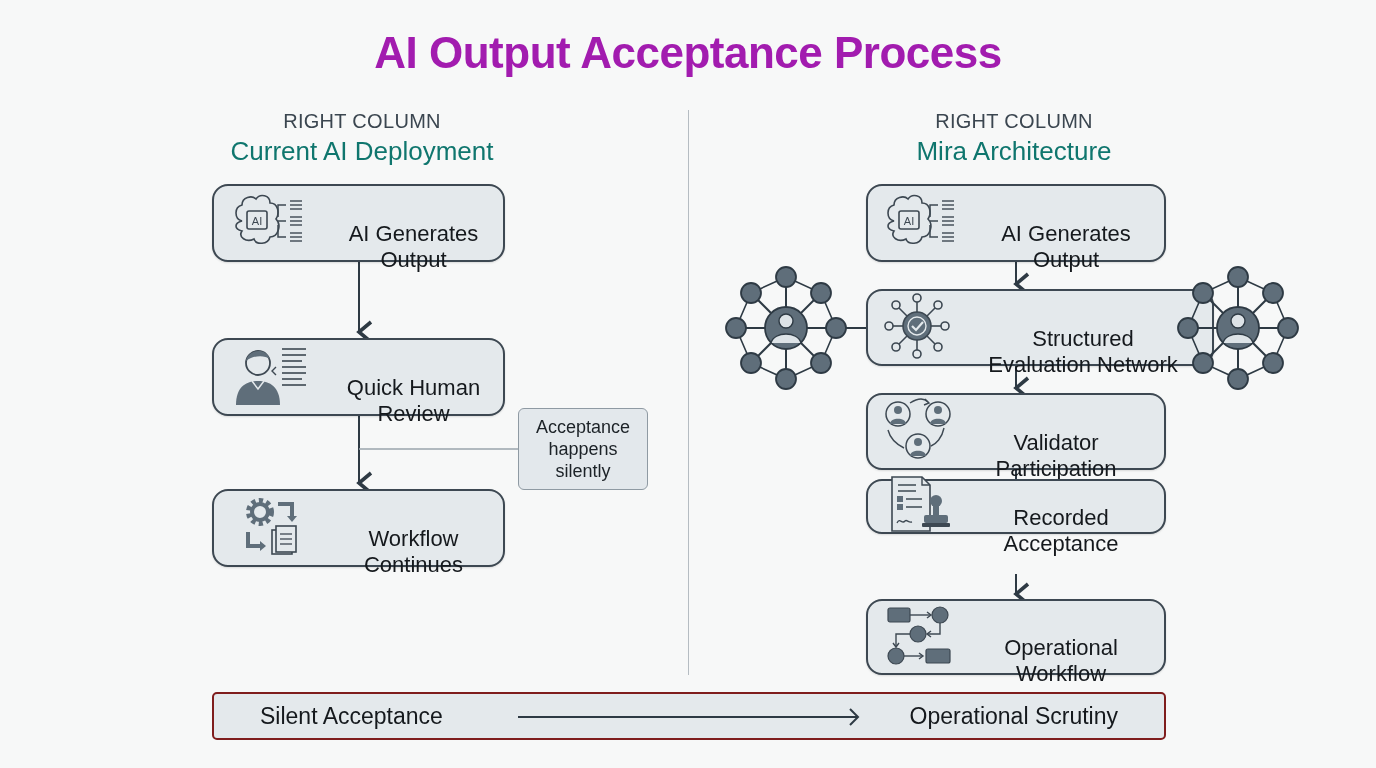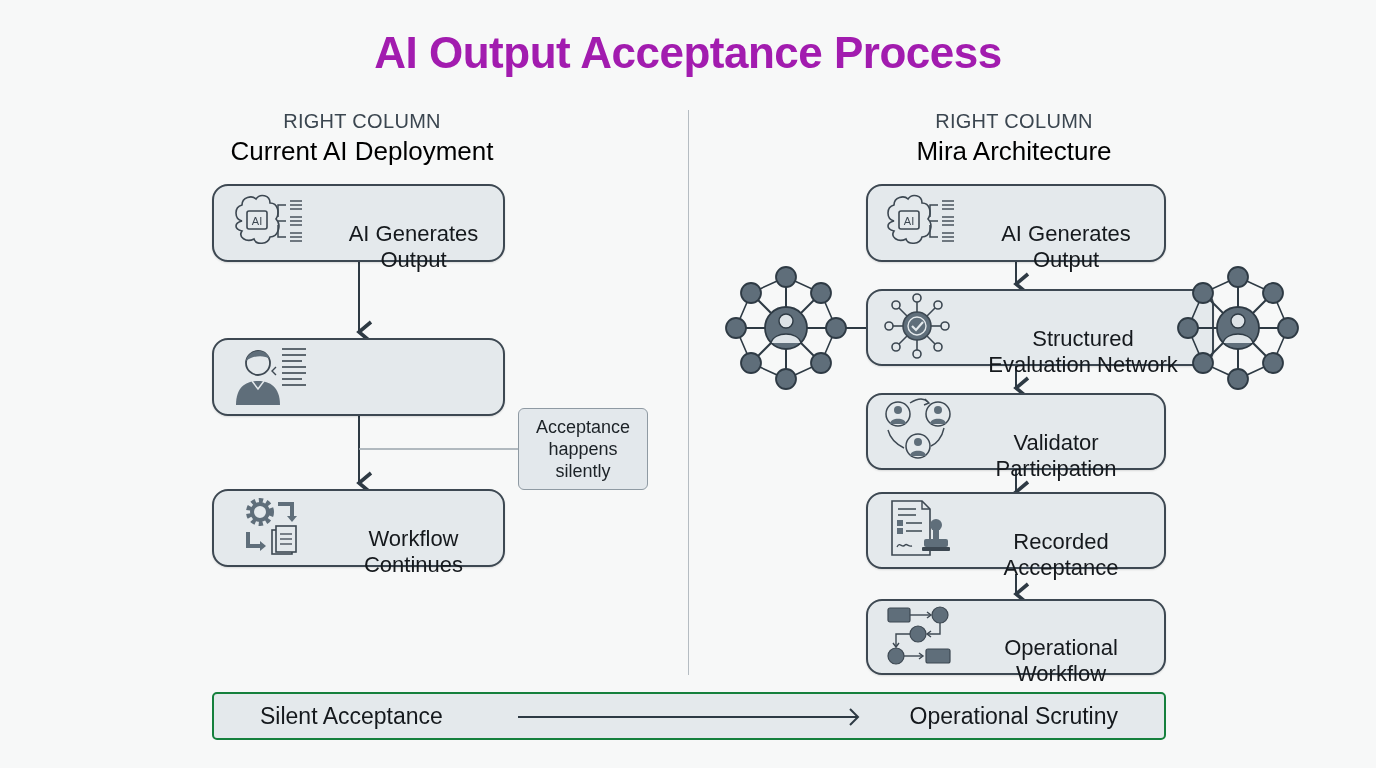--- a/index.html
+++ b/index.html
@@ -1,31 +1,31 @@
 <!DOCTYPE html>
 <html><head>
 <meta charset="utf-8">
 <style>
   html, body { margin:0; padding:0; }
   body { width:1376px; height:768px; background:#f7f8f8; position:relative; overflow:hidden;
          font-family:"Liberation Sans", sans-serif; color:#15191d; }
   .abs { position:absolute; }
   .title { left:0; width:1376px; top:28px; text-align:center; font-size:44px; font-weight:bold; color:#a21caf; letter-spacing:-0.5px; }
   .col-kicker { font-size:20px; color:#3b4650; text-align:center; letter-spacing:0.3px; }
-  .col-title { font-size:26px; color:#000000; text-align:center; }
+  .col-title { font-size:26px; color:#0f766e; text-align:center; }
   .divider { left:688px; top:110px; width:1px; height:565px; background:#b5bcc2; }
   .box { position:absolute; background:#e4e9ec; border:2px solid #3d4852; border-radius:16px; box-sizing:border-box;
          box-shadow:0 1px 2px rgba(0,0,0,0.12); }
   .box .label { position:absolute; right:0; top:0; bottom:0; display:flex; align-items:center; justify-content:center;
                 text-align:center; font-size:22px; line-height:26px; color:#15191d;margin-top:48px; }
   .box .ico { position:absolute; top:50%; transform:translateY(-50%); }
   .note { position:absolute; left:518px; top:408px; width:130px; height:82px; background:#e3e8ec; border:1.5px solid #8f9aa3;
           border-radius:6px; box-sizing:border-box; display:flex; align-items:center; justify-content:center; text-align:center;
           font-size:18px; line-height:22px; color:#1c2227; }
-  .bottom-bar { left:212px; top:692px; width:954px; height:48px; background:#e4e9ec; border:2px solid #15803d; border-radius:5px; box-sizing:border-box; }
+  .bottom-bar { left:212px; top:692px; width:954px; height:48px; background:#e4e9ec; border:2px solid #7f1d1d; border-radius:5px; box-sizing:border-box; }
   .bottom-bar .l { position:absolute; left:46px; top:0; bottom:0; display:flex; align-items:center; font-size:23px; }
   .bottom-bar .r { position:absolute; right:46px; top:0; bottom:0; display:flex; align-items:center; font-size:23px; }
   svg { overflow:visible; }
 </style>
 </head>
 <body>
 
 <svg width="0" height="0" style="position:absolute">
   <defs>
     <marker id="arrowhead" viewBox="0 0 12 12" refX="6" refY="10" markerWidth="12" markerHeight="12" orient="auto-start-reverse">
@@ -97,20 +97,23 @@
         <line x1="50" y1="6" x2="74" y2="6"></line>
           <line x1="50" y1="12" x2="74" y2="12"></line>
           <line x1="50" y1="18" x2="70" y2="18"></line>
         <line x1="50" y1="24" x2="74" y2="24"></line>
           <line x1="50" y1="30" x2="74" y2="30"></line>
           <line x1="50" y1="36" x2="70" y2="36"></line>
         <line x1="50" y1="42" x2="74" y2="42"></line>
       </g>
     </svg>
   </span>
+  <div class="label" style="left:110px;">
+    <div><span>Quick Human</span><br><span>Review</span></div>
+  </div>
 </div>
 
 <div class="box" style="left:212px;top:489px;width:293px;height:78px;">
   <span class="ico" style="left:24px;">
     <svg width="70" height="64" viewBox="0 0 70 64">
       <g transform="translate(22,18)">
         <circle r="11" fill="none" stroke="#5f6e7a" stroke-width="6" stroke-dasharray="4 3.2"></circle>
         <circle r="8" fill="none" stroke="#5f6e7a" stroke-width="4"></circle>
       </g>
       <path d="M40 10 H54 V24" fill="none" stroke="#5f6e7a" stroke-width="4"></path>
@@ -215,21 +218,21 @@
       <path d="M41 1 L45 5 L40 7" fill="none" stroke="#3d4852" stroke-width="1.4"></path>
       <path d="M60 30 C58 40 52 46 47 48" fill="none" stroke="#3d4852" stroke-width="1.4"></path>
       <path d="M4 32 C6 40 12 46 20 50" fill="none" stroke="#3d4852" stroke-width="1.4"></path>
     </svg>
   </span>
   <div class="label" style="left:80px;">
     <div><span>Validator</span><br><span>Participation</span></div>
   </div>
 </div>
 
-<div class="box" style="left:866px;top:492px;width:300px;height:77px;text-decoration:underline;">
+<div class="box" style="left:866px;top:479px;width:300px;height:55px;text-decoration:underline;">
   <span class="ico" style="left:20px;">
     <svg width="64" height="64" viewBox="0 0 64 64">
       <path d="M4 4 H34 L42 12 V58 H4 Z" fill="#e4e9ec" stroke="#3d4852" stroke-width="1.6"></path>
       <path d="M34 4 V12 H42" fill="none" stroke="#3d4852" stroke-width="1.4"></path>
       <g stroke="#3d4852" stroke-width="1.5">
         <line x1="10" y1="12" x2="28" y2="12"></line>
           <line x1="10" y1="18" x2="28" y2="18"></line>
         <line x1="18" y1="26" x2="34" y2="26"></line>
           <line x1="18" y1="34" x2="34" y2="34"></line>
       </g>

